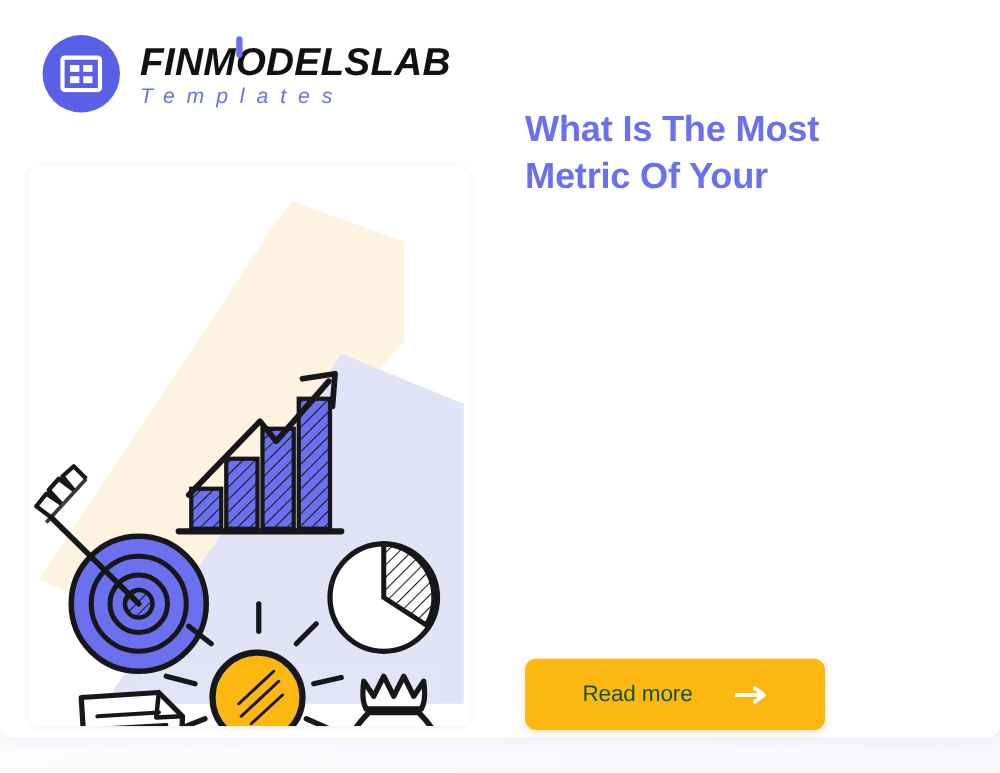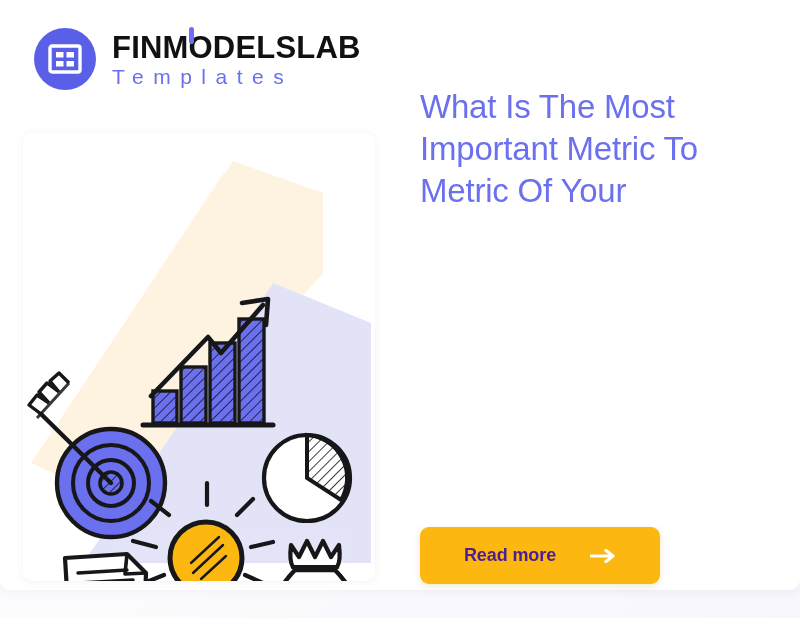--- a/index.html
+++ b/index.html
@@ -51,41 +51,42 @@
     background: #5a5fe8;
     display: flex;
     align-items: center;
     justify-content: center;
     flex: none;
   }
   .logo-words {
     display: flex;
     flex-direction: column;
     line-height: 1;
+    font-style: italic;
   }
   .logo-main {
     position: relative;
     font-size: 31px;
     font-weight: bold;
     letter-spacing: 0.2px;
     color: #111113;
     white-space: nowrap;
   }
   .logo-main .o-pin {
     position: absolute;
     left: 77px;
     top: -5px;
     width: 5px;
     height: 17px;
     background: #6a70ee;
     border-radius: 3px;
   }
   .logo-sub {
     margin-top: 3px;
-    font-size: 21px;
+    font-size: 17px;
     letter-spacing: 9.5px;
     color: #6a70ee;
     white-space: nowrap;
   }
 
   
   .illus-card {
     position: absolute;
     left: 23px;
     top: 133px;
@@ -97,22 +98,22 @@
     overflow: hidden;
   }
   .illus-card svg { display: block; }
 
   
   .headline {
     position: absolute;
     left: 420px;
     top: 86px;
     width: 360px;
-    font-size: 33px;
-    font-weight: normal;
+    font-size: 29px;
+    font-weight: bold;
     line-height: 1.27;
     letter-spacing: -0.2px;
   }
   .headline .purple { color: #6a70ee; }
   .headline .dark   { color: #18181b; }
 
   
   .cta {
     position: absolute;
     left: 420px;
@@ -124,23 +125,23 @@
     border-radius: 9px;
     cursor: pointer;
     display: flex;
     align-items: center;
     justify-content: center;
     gap: 34px;
     box-shadow: 0 2px 7px rgba(180, 130, 0, 0.18);
     font-family: "Liberation Sans", sans-serif;
   }
   .cta-label {
-    color: #4c1d95;
+    color: #14532d;
     font-size: 18px;
-    font-weight: bold;
+    font-weight: normal;
     letter-spacing: -0.1px;
   }
   .cta-arrow { display: flex; align-items: center; }
 </style>
 </head>
 <body>
 
 <div id="banner">
 
   <div class="sheet"></div>
@@ -284,21 +285,20 @@
           <line x1="264" y1="528" x2="272" y2="520"></line>
         <line x1="278" y1="528" x2="286" y2="520"></line>
           <line x1="292" y1="528" x2="300" y2="520"></line>
         <line x1="306" y1="528" x2="314" y2="520"></line>
       </g>
     </svg>
   </div>
 
   <div class="headline">
     <div class="purple">What Is The Most</div>
-    <div class="purple">Important Metric To</div>
     <div class="purple">Metric Of Your</div>
   </div>
 
   <button class="cta">
     <span class="cta-label">Read more</span>
     <span class="cta-arrow">
       <svg width="26" height="14" viewBox="0 0 26 14" aria-hidden="true">
         <line x1="1" y1="7" x2="21" y2="7" stroke="#ffffff" stroke-width="3.2" stroke-linecap="round"></line>
         <path d="M 16 1.5 L 23 7 L 16 12.5" fill="none" stroke="#ffffff" stroke-width="3.2" stroke-linecap="round" stroke-linejoin="round"></path>
       </svg>

